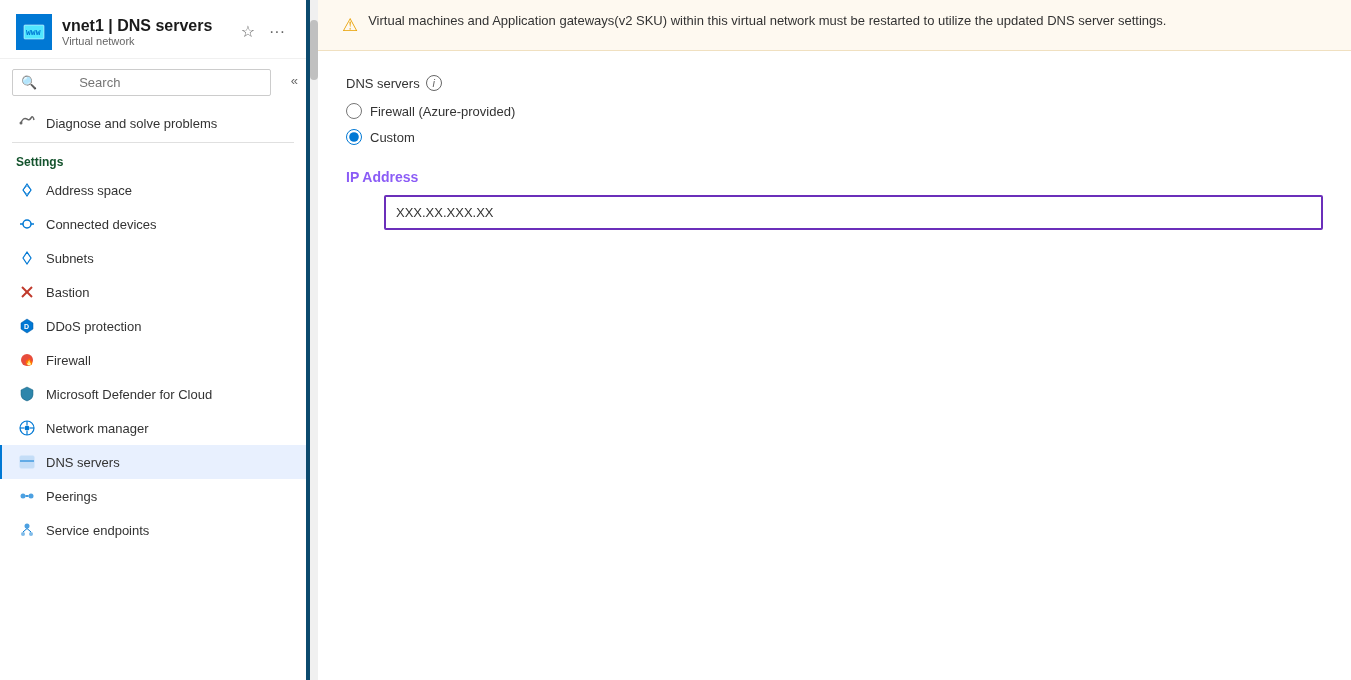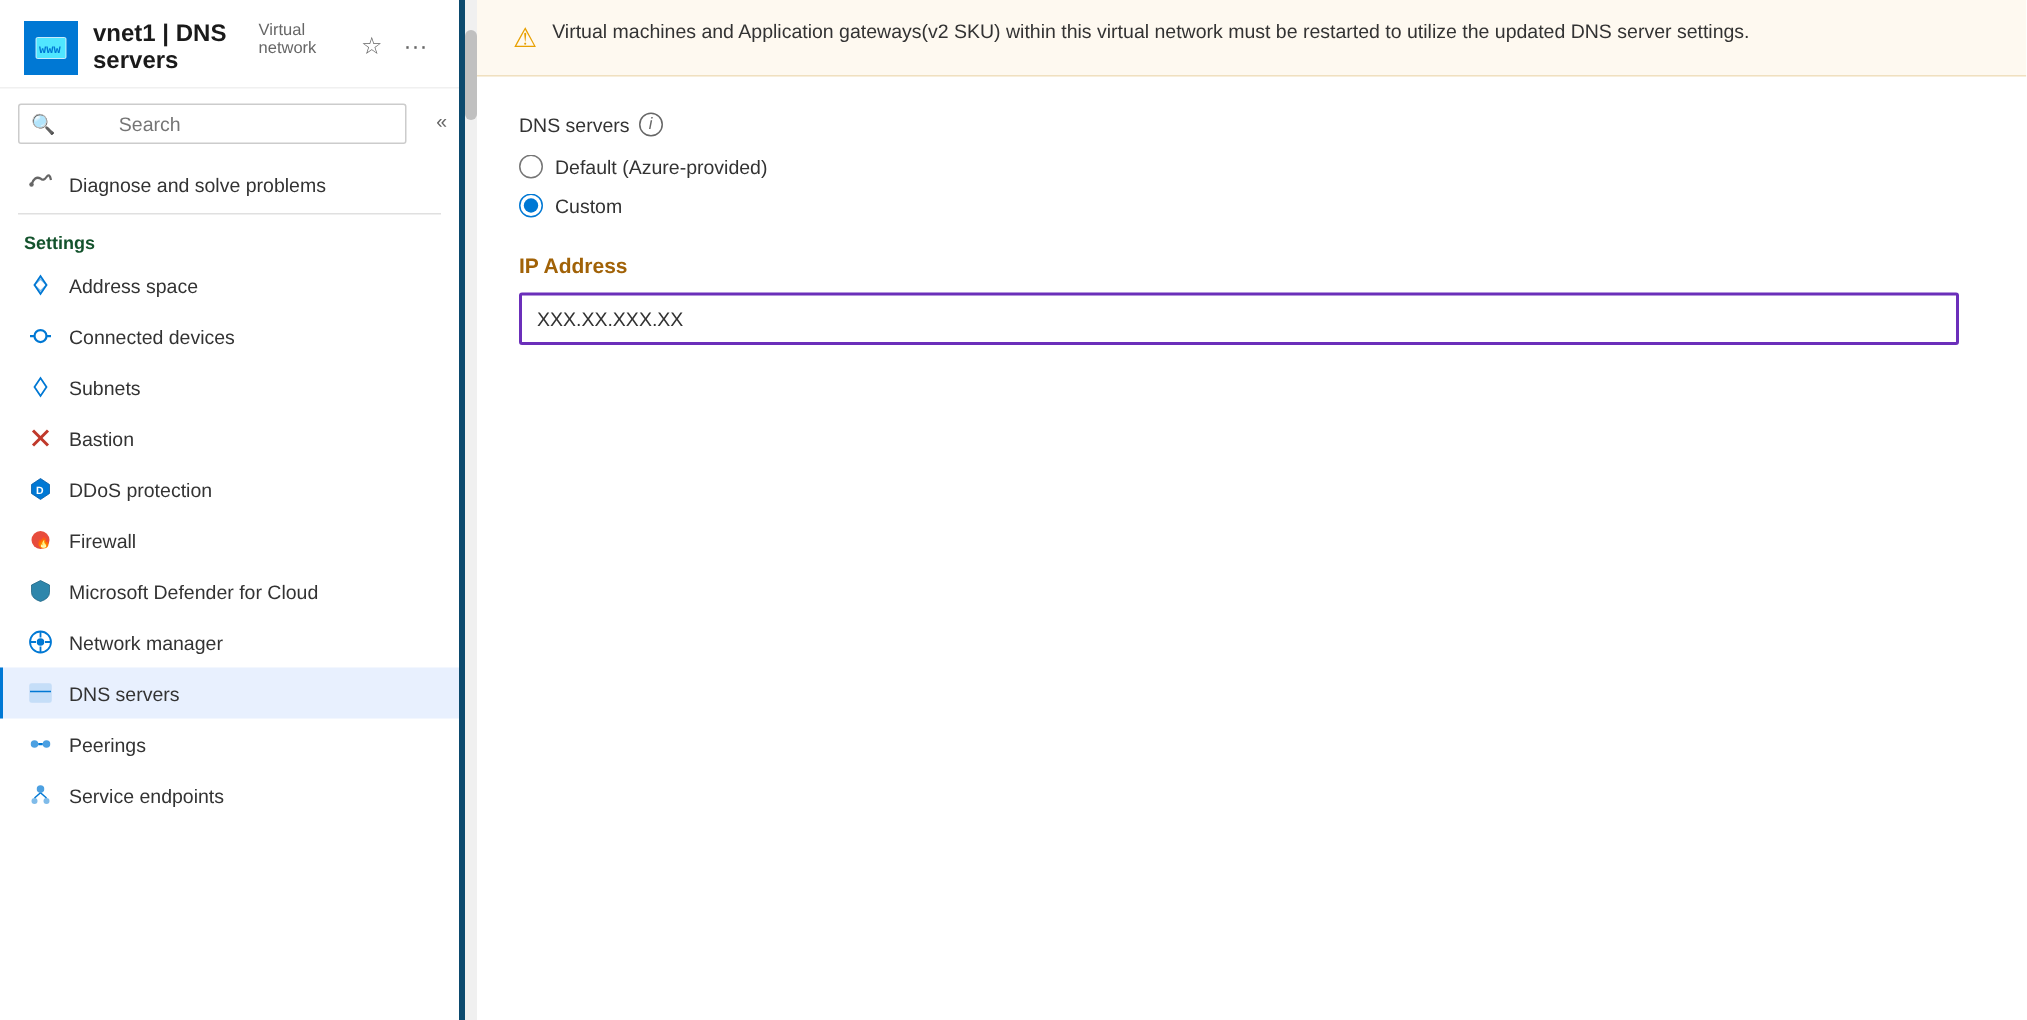--- a/index.html
+++ b/index.html
@@ -30,21 +30,21 @@
       height: 36px;
       background: #0078d4;
       display: flex;
       align-items: center;
       justify-content: center;
       flex-shrink: 0;
     }
 
     .sidebar-icon-box svg { width: 22px; height: 22px; }
 
-    .sidebar-title-block { display: flex; flex-direction: row; }
+    .sidebar-title-block { display: flex; flex-direction: column; }
     .sidebar-main-title { font-size: 16px; font-weight: 600; color: #1a1a1a; }
     .sidebar-subtitle { font-size: 11px; color: #666; }
 
     .sidebar-title-actions {
       display: flex; align-items: center; gap: 4px; margin-left: auto;
     }
 
     .icon-btn {
       background: none; border: none; cursor: pointer; color: #666;
       font-size: 16px; padding: 2px 5px; line-height: 1;
@@ -194,29 +194,30 @@
       height: 16px;
       accent-color: #0078d4;
       cursor: pointer;
     }
 
     .ip-section { margin-top: 8px; }
 
     .ip-section-label {
       font-weight: 600;
       font-size: 14px;
-      color: #a16207;
+      color: #8b5cf6;
       margin-bottom: 10px;
     }
 
     .ip-input-row {
       display: flex;
       align-items: center;
       margin-bottom: 4px;
       position: relative;
+      margin-left: 38px;
     }
 
     .ip-input {
       width: 100%;
       max-width: 960px;
       border: 2px solid #6b2fba;
       border-radius: 2px;
       padding: 8px 10px;
       font-size: 13px;
       outline: none;
@@ -416,21 +417,21 @@
 
   <div class="dns-section">
     <div class="dns-label">
       <span>DNS servers</span>
       <span class="info-icon">i</span>
     </div>
 
     <div class="radio-group">
       <label class="radio-option">
         <input type="radio" name="dns-server" style="">
-        <span>Default (Azure-provided)</span>
+        <span>Firewall (Azure-provided)</span>
       </label>
       <label class="radio-option">
         <input type="radio" name="dns-server" checked="" style="">
         <span>Custom</span>
       </label>
     </div>
 
     <div class="ip-section">
       <div class="ip-section-label">IP Address</div>
       <div class="ip-input-row">

